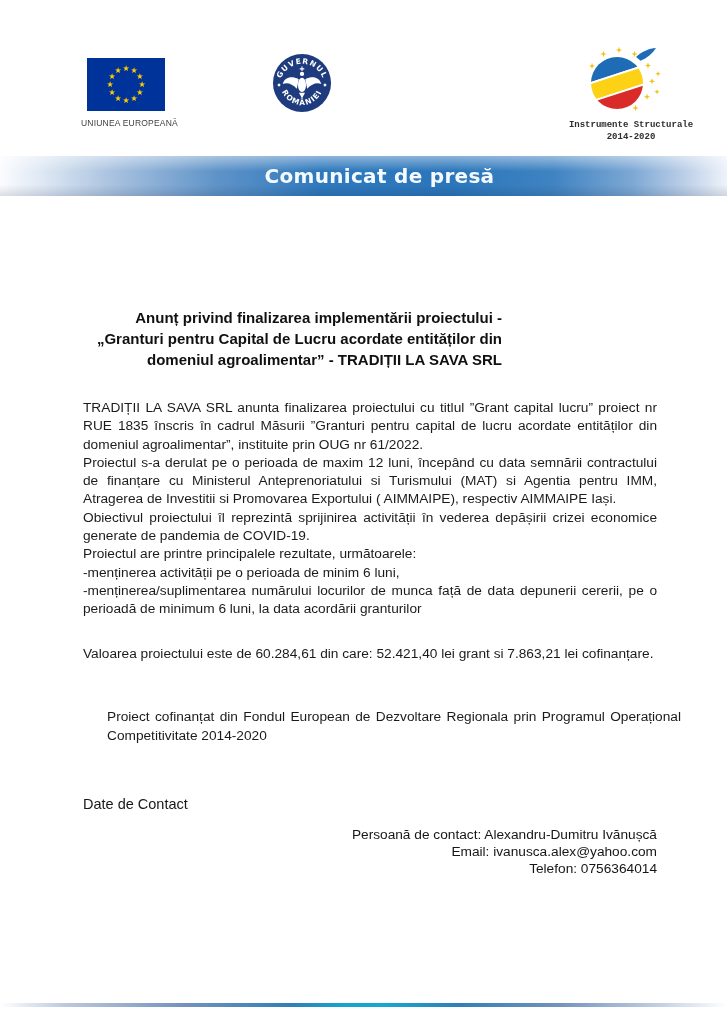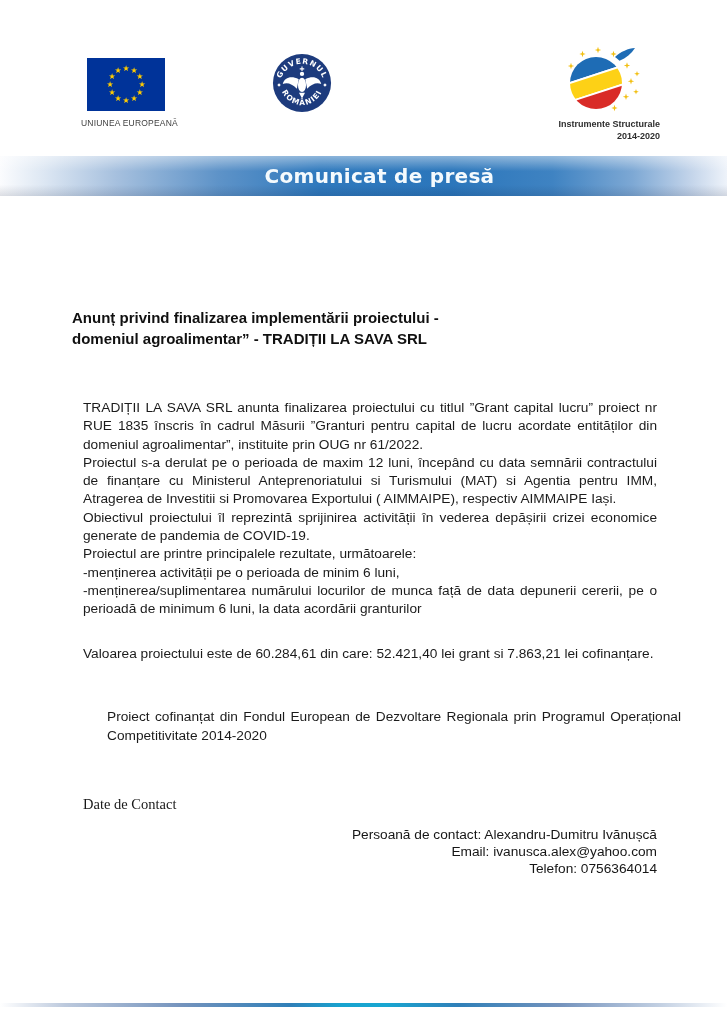--- a/index.html
+++ b/index.html
@@ -13,21 +13,21 @@
     color:#1c1c1c;
   }
 
   
   .eu-logo{position:absolute;left:81px;top:58px;width:90px;text-align:center;}
   .eu-flag{display:block;margin:0 auto;}
   .eu-label{margin-top:7px;font-size:8.5px;letter-spacing:.2px;color:#3f3f3f;white-space:nowrap;}
 
   .gov-seal{position:absolute;left:272px;top:53px;width:60px;height:60px;}
 
-  .is-logo{position:absolute;left:532px;top:45px;width:128px;text-align:right;}
+  .is-logo{position:absolute;left:567px;top:45px;width:128px;text-align:center;font-family:Liberation Mono, monospace;}
   .is-label{font-size:9px;font-weight:bold;color:#2e2e2e;line-height:1.3;white-space:nowrap;}
 
   
   .banner{
     position:absolute;left:0;top:156px;width:727px;height:40px;
     background:linear-gradient(90deg,
       #fbfcfe 0%, #dde7f3 6%, #a6c0de 16%, #5e93c8 30%,
       #2f79bd 44%, #2b76bb 62%, #3f83c2 76%, #7da8d4 87%,
       #c3d4ea 95%, #eef3fa 100%);
   }
@@ -44,42 +44,42 @@
   }
 
   
   .doc-date{
     position:absolute;top:270px;left:83px;width:574px;
     text-align:right;font-family:"DejaVu Sans", sans-serif;
     font-weight:bold;font-size:15px;letter-spacing:.5px;color:#141414;
   }
   .doc-title{
     position:absolute;top:307px;left:72px;width:430px;
-    text-align:left;font-weight:bold;font-size:15px;line-height:21px;color:#101010;
+    text-align:right;font-weight:bold;font-size:15px;line-height:21px;color:#101010;
   }
   .doc-title .line{white-space:nowrap;}
 
   .body-text{
     position:absolute;top:399px;left:83px;width:574px;
     font-size:13.7px;line-height:18.3px;text-align:justify;color:#1b1b1b;
   }
   .body-text p{margin:0;}
 
   .value-par{
     position:absolute;top:645px;left:83px;width:574px;
     font-size:13.7px;line-height:18.5px;text-align:justify;color:#1b1b1b;
   }
   .cofin-par{
     position:absolute;top:708px;left:83px;width:574px;
     font-size:13.7px;line-height:18.5px;text-align:justify;color:#1b1b1b;margin-left:24px;
   }
 
   .contact-heading{
     position:absolute;top:796px;left:83px;width:574px;
-    font-size:14.5px;color:#181818;font-family:Liberation Serif, serif;
+    font-size:14.5px;color:#181818;
   }
   .contact-block{
     position:absolute;top:827px;left:83px;width:574px;
     text-align:right;font-size:13.7px;line-height:16.8px;color:#161616;
   }
 
   
   .footer-rule{
     position:absolute;left:0;top:1003px;width:727px;height:4px;
     background:linear-gradient(90deg,
@@ -172,20 +172,21 @@
     </div>
   </div>
 
   <div class="banner">
     <div class="banner-title">Comunicat de presă</div>
   </div>
 
 
   <div class="doc-title">
     <div class="line">Anunț privind finalizarea implementării proiectului -</div>
+    <div class="line">„Granturi pentru Capital de Lucru acordate entităților din</div>
     <div class="line">domeniul agroalimentar” - TRADIȚII LA SAVA SRL</div>
   </div>
 
   <div class="body-text">
     <p>TRADIȚII LA SAVA SRL anunta finalizarea proiectului cu titlul ”Grant capital lucru” proiect nr RUE 1835 înscris în cadrul Măsurii ”Granturi pentru capital de lucru acordate entităților din domeniul agroalimentar”, instituite prin OUG nr 61/2022.</p>
     <p>Proiectul s-a derulat pe o perioada de maxim 12 luni, începând cu data semnării contractului de finanțare cu Ministerul Anteprenoriatului si Turismului (MAT) si Agentia pentru IMM, Atragerea de Investitii si Promovarea Exportului ( AIMMAIPE), respectiv AIMMAIPE Iași.</p>
     <p>Obiectivul proiectului îl reprezintă sprijinirea activității în vederea depășirii crizei economice generate de pandemia de COVID-19.</p>
     <p>Proiectul are printre principalele rezultate, următoarele:</p>
     <p>-menținerea activității pe o perioada de minim 6 luni,</p>
     <p>-menținerea/suplimentarea numărului locurilor de munca față de data depunerii cererii, pe o perioadă de minimum 6 luni, la data acordării granturilor</p>

